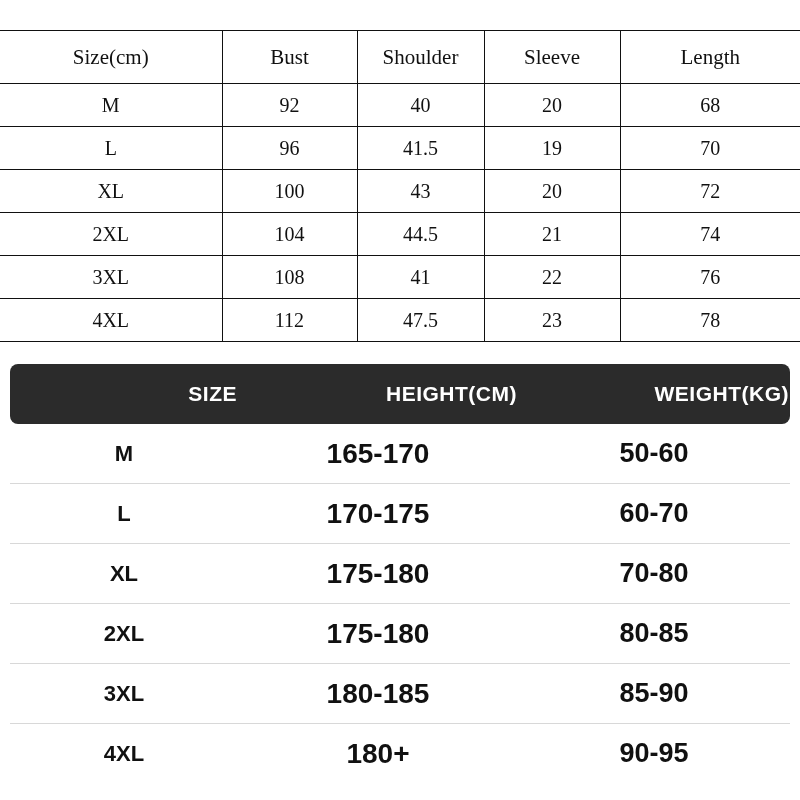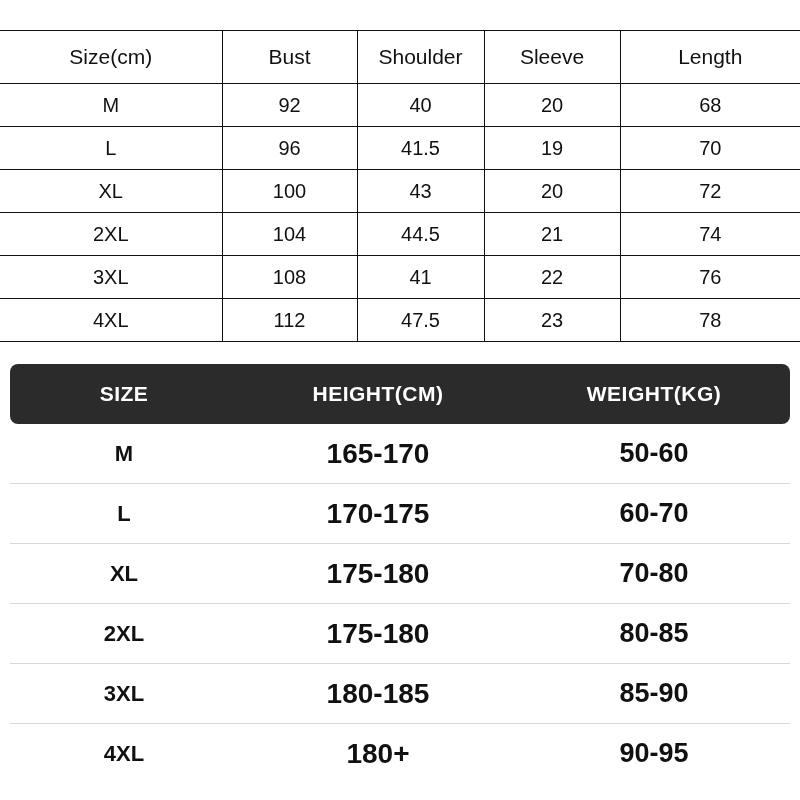--- a/index.html
+++ b/index.html
@@ -25,20 +25,21 @@
   .measure-wrap {
     position: absolute;
     left: 0px;
     top: 30px;
     width: 800px;
   }
   table.measure {
     border-collapse: collapse;
     width: 800px;
     table-layout: fixed;
+    font-family: Liberation Serif, serif;
   }
   table.measure td,
   table.measure th {
     border: 1.5px solid #111111;
     text-align: center;
     vertical-align: middle;
     font-weight: normal;
     color: #111111;
   }
   table.measure thead th {
@@ -75,21 +76,21 @@
   col.h1 { width: 280px; }
   col.h2 { width: 272px; }
 
   table.hw thead th {
     background: #2b2b2b;
     color: #ffffff;
     height: 58px;
     font-size: 21px;
     font-weight: bold;
     letter-spacing: 0.5px;
-    text-align: center;
+    text-align: right;
     vertical-align: middle;
   }
   table.hw thead th:first-child {
     border-top-left-radius: 8px;
     border-bottom-left-radius: 8px;
   }
   table.hw thead th:last-child {
     border-top-right-radius: 8px;
     border-bottom-right-radius: 8px;
     margin-top: 22px;

